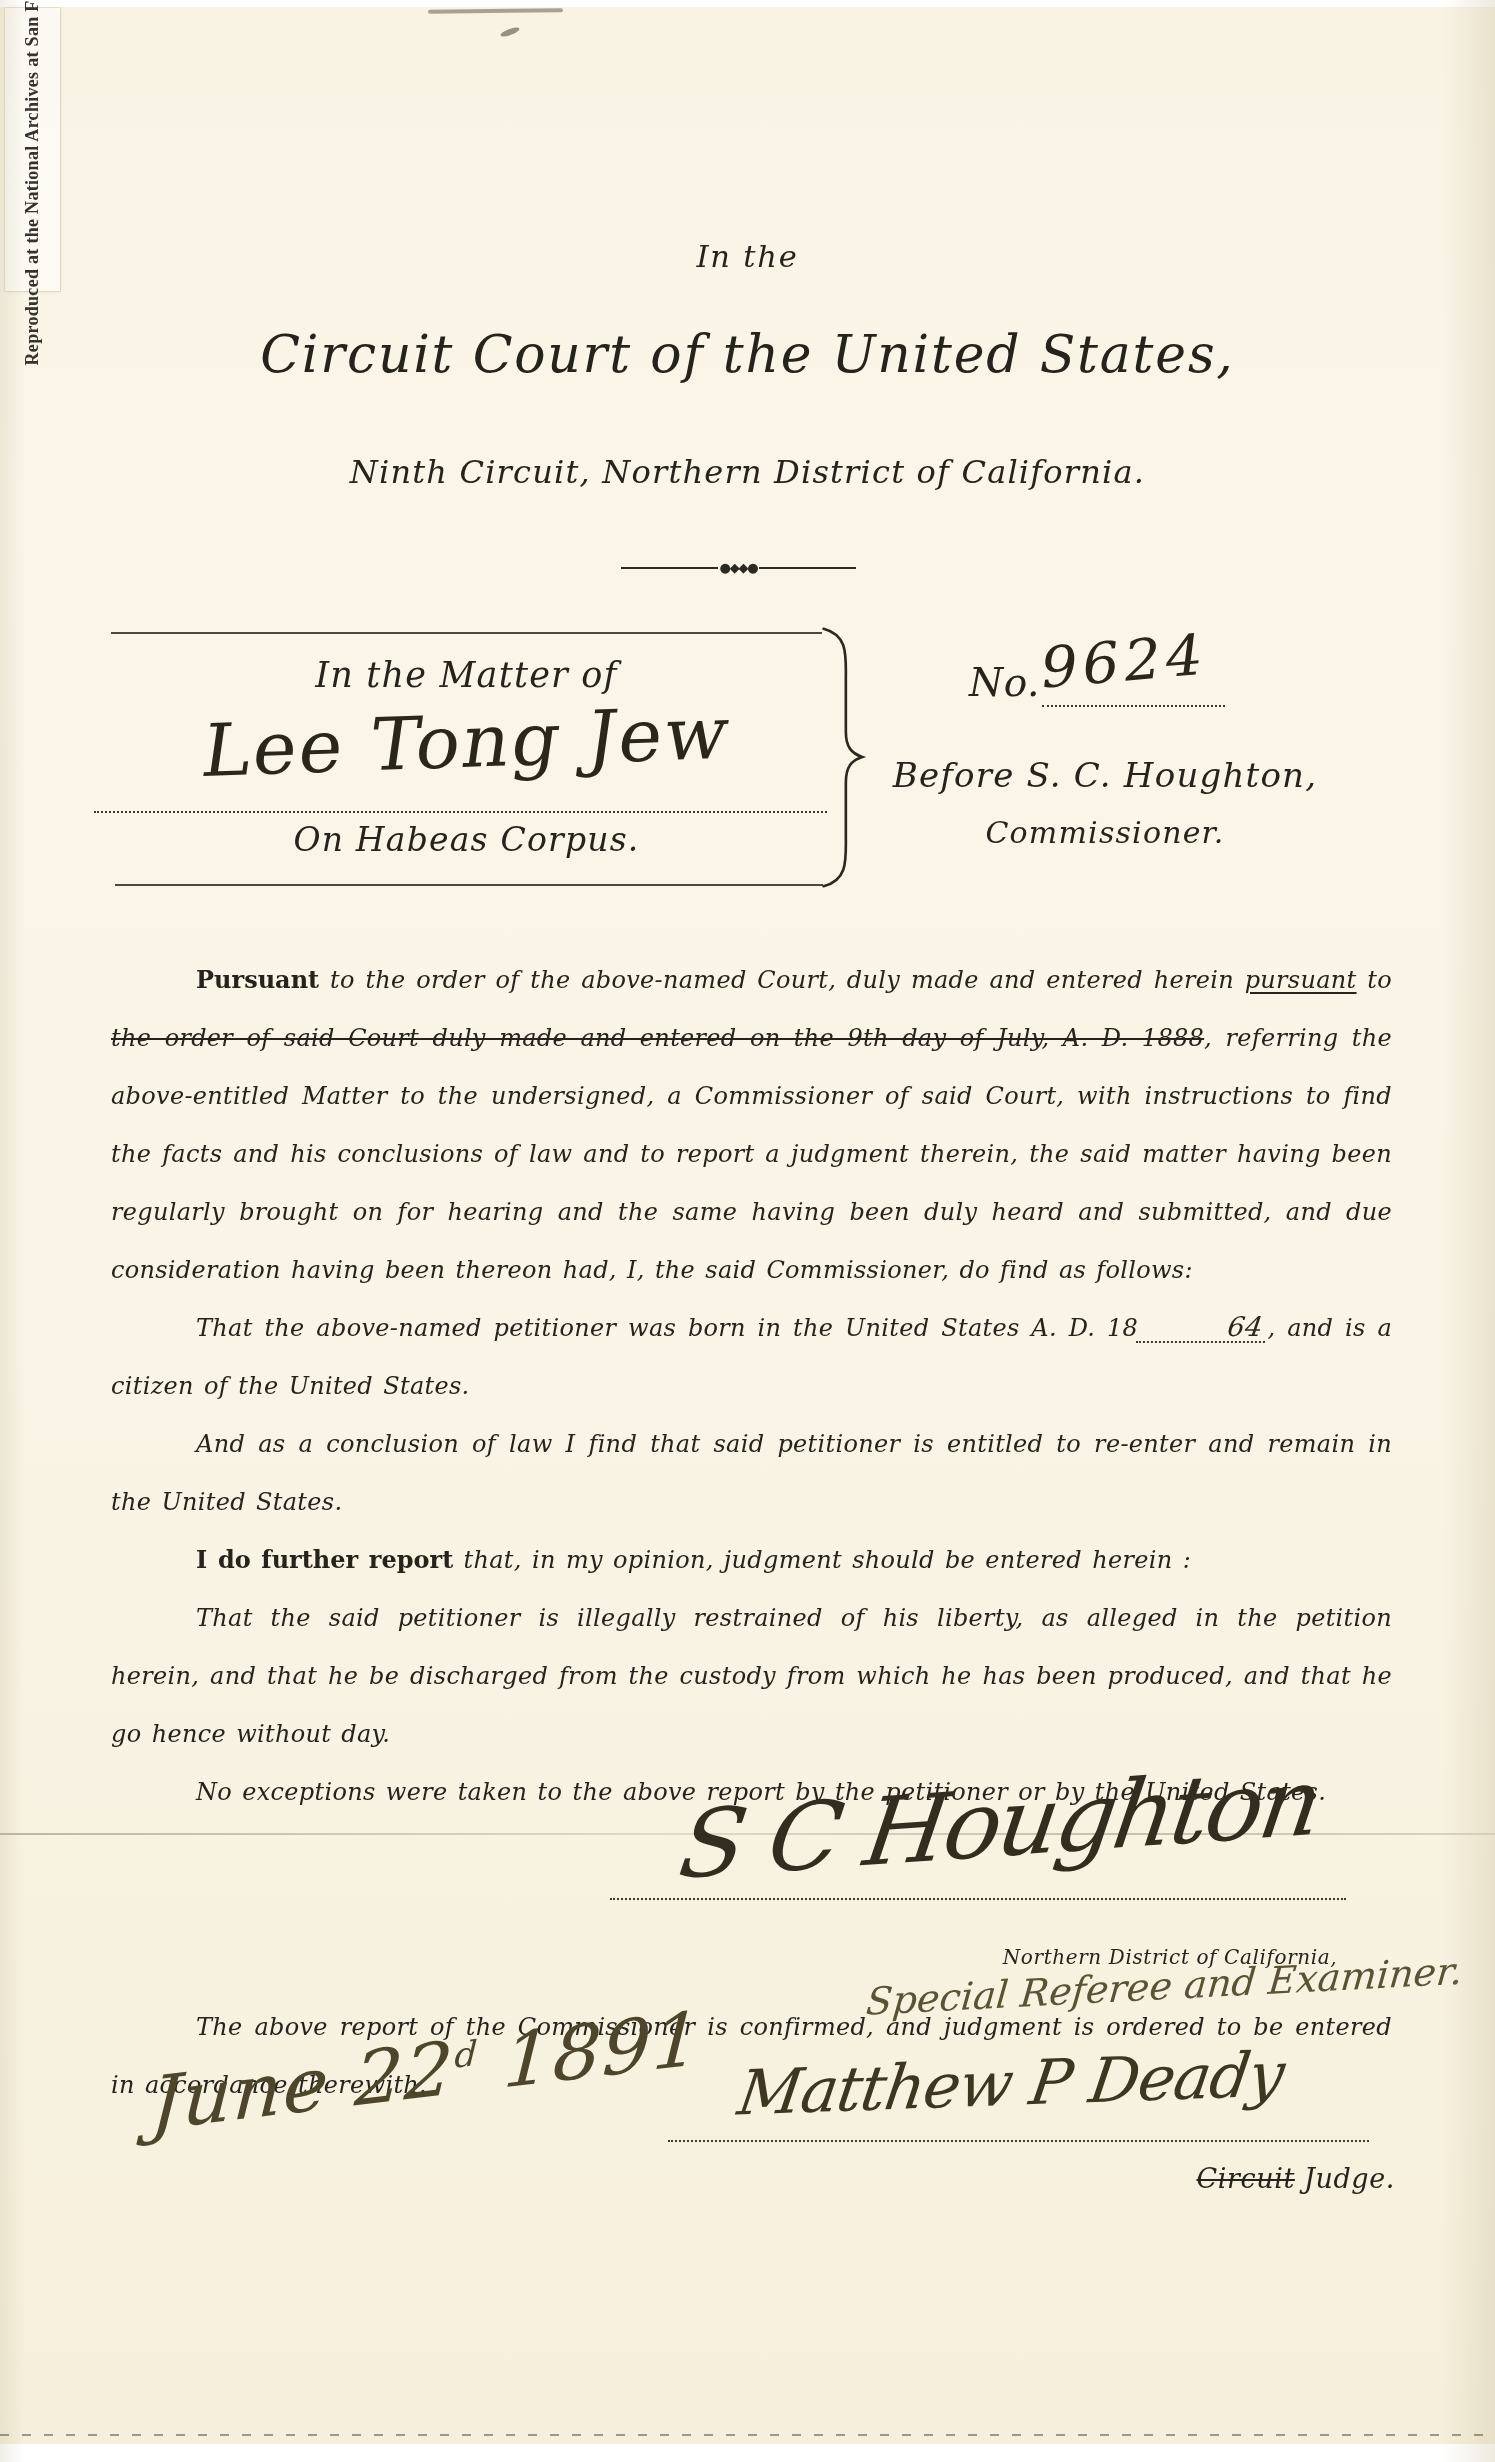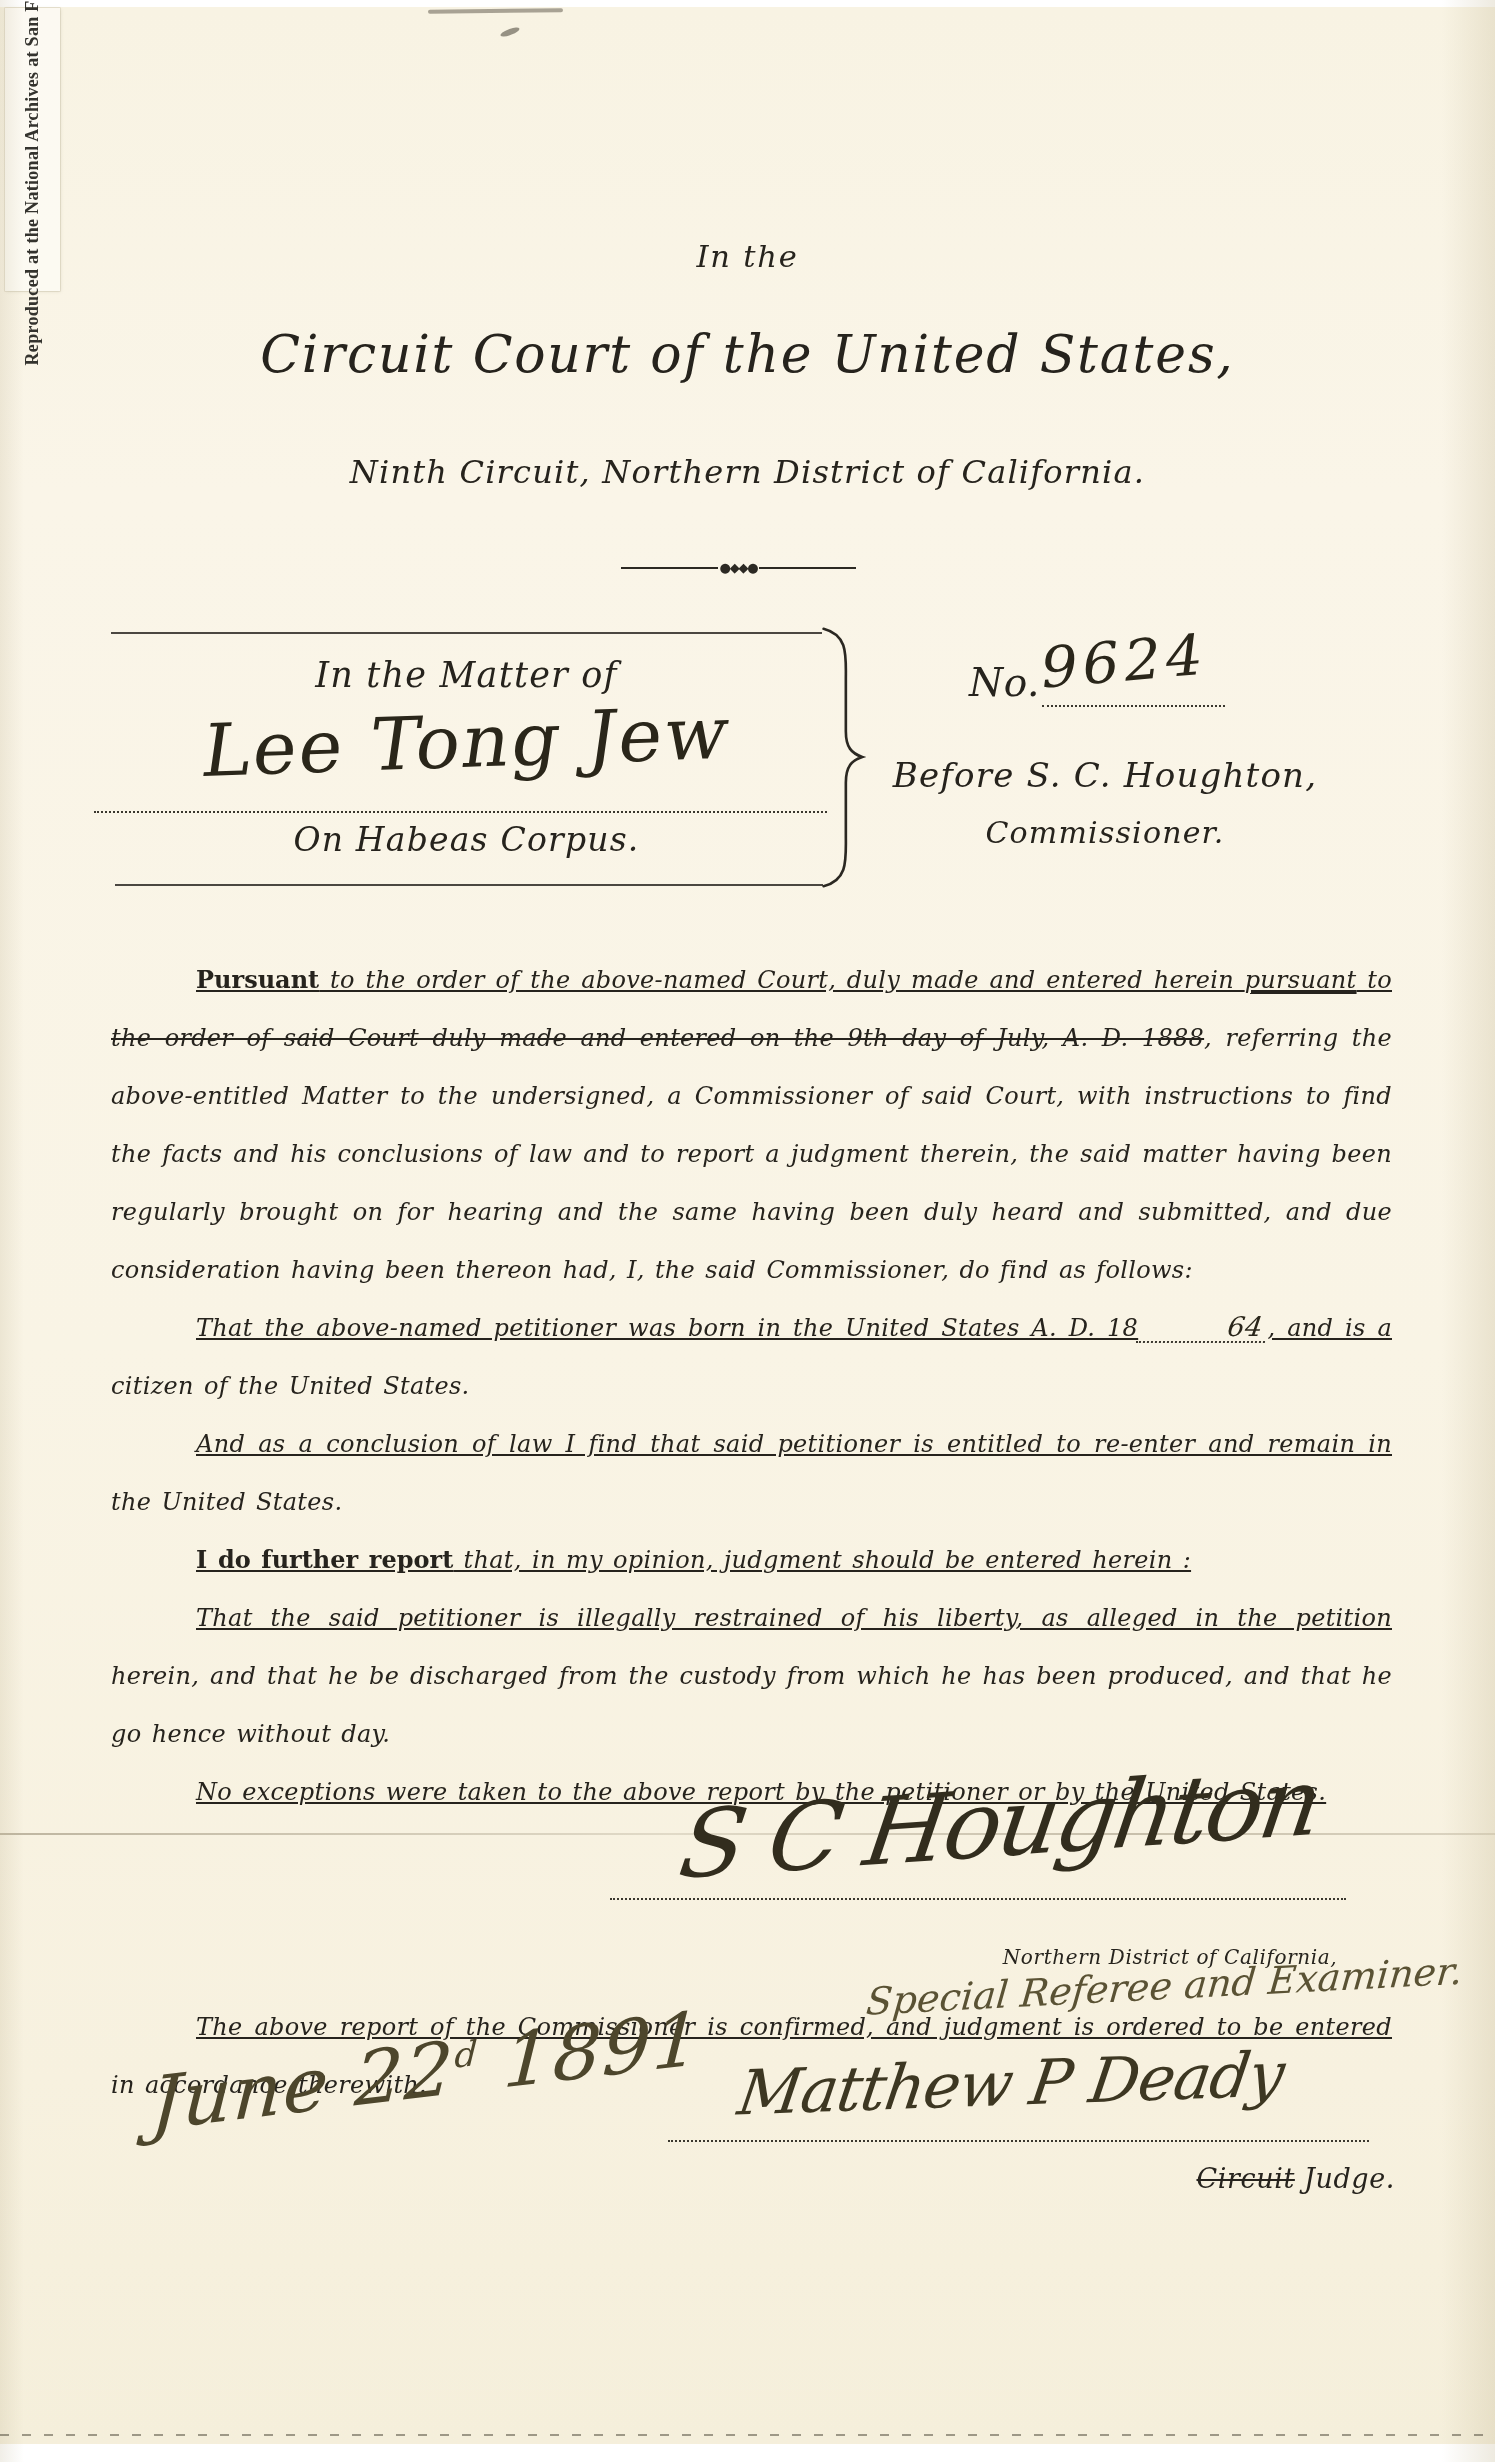--- a/index.html
+++ b/index.html
@@ -45,21 +45,21 @@
   .no-label{position:absolute;left:969px;top:660px;font-size:39px;letter-spacing:0.6px;}
   .case-no{position:absolute;left:1042px;top:628px;font-size:57px;color:#2a261a;
     transform:skewX(-12deg) rotate(-5deg);letter-spacing:4.7px;}
   .before-line{position:absolute;left:841px;top:755px;width:528px;font-size:34px;letter-spacing:1.2px;}
   .before-title{position:absolute;left:841px;top:815px;width:528px;font-size:30px;letter-spacing:1.2px;}
 
   .body-block{position:absolute;left:111px;top:951px;width:1281px;font-size:24px;font-style:italic;
     letter-spacing:0.3px;word-spacing:2.3px;}
   .bl{height:58px;line-height:58px;white-space:normal;}
   .full{text-align:justify;text-align-last:justify;}
-  .ind{text-indent:85px;text-decoration:underline;}
+  .ind{text-indent:85px;}
   .lead{font-style:normal;font-weight:bold;letter-spacing:0;}
   .understruck{text-decoration:underline;text-decoration-thickness:1.8px;text-underline-offset:3.5px;}
   .struck{text-decoration:line-through;text-decoration-thickness:2.3px;}
   .hand-fill{font-size:27px;color:#2a261a;border-bottom:2.3px dotted #3a372e;padding:0 4.7px;
     transform:skewX(-8deg);display:inline-block;line-height:29px;}
 
   .crease{position:absolute;left:0;top:1833px;width:1495px;height:1.8px;
     background:linear-gradient(90deg,rgba(120,108,82,.45),rgba(120,108,82,.18) 45%,rgba(120,108,82,.38) 75%,rgba(120,108,82,.22));}
 
   .houghton-sig{position:absolute;left:633px;top:1769px;width:733px;text-align:center;font-size:94px;

